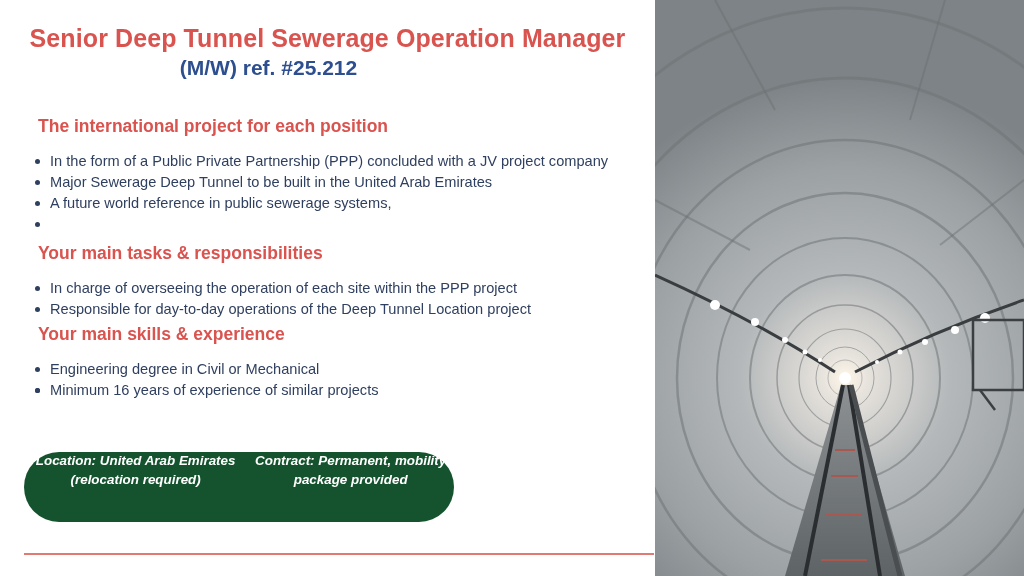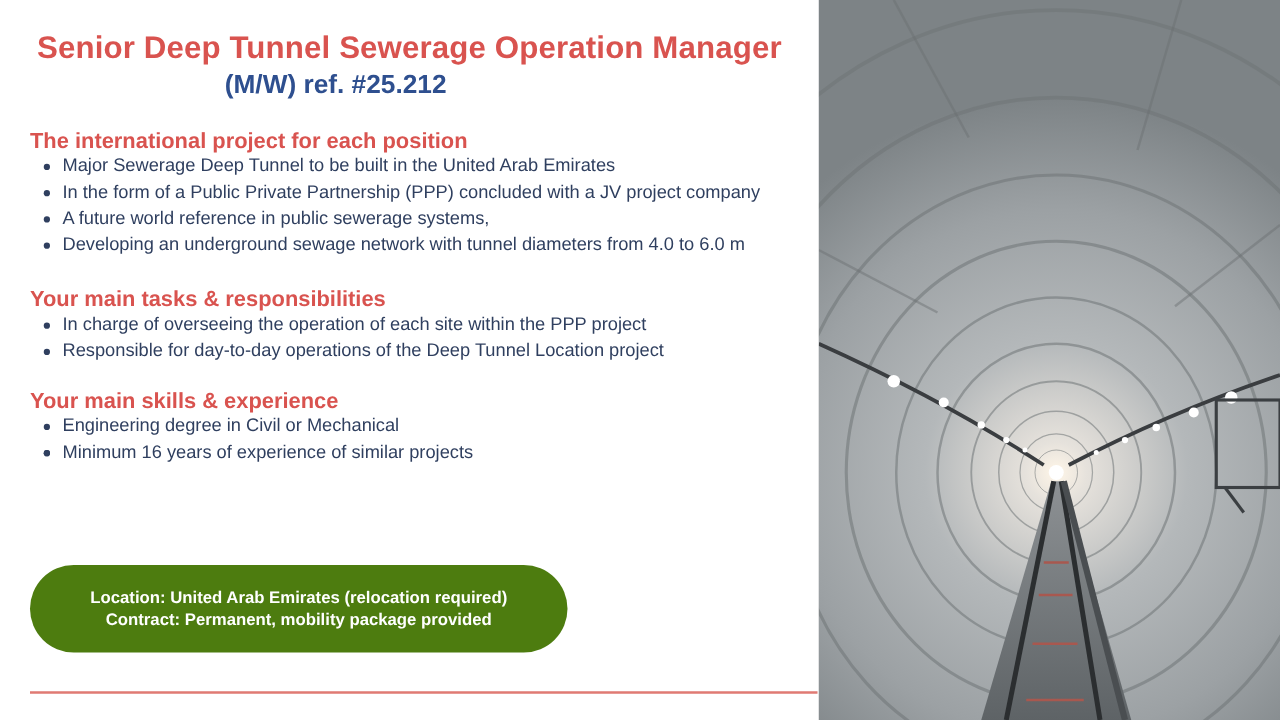--- a/index.html
+++ b/index.html
@@ -12,35 +12,35 @@
   .title1 {
     position: absolute; left: 0; width: 655px; top: 24px; text-align: center;
     font-size: 25px; font-weight: bold; color: #d9534f; letter-spacing: 0.1px;
   }
   .title2 {
     position: absolute; left: 0; width: 537px; top: 56px; text-align: center;
     font-size: 21px; font-weight: bold; color: #2e4f8f;
   }
   .section { position: absolute; left: 24px; width: 630px; }
   .section h2 {
-    margin: 0; font-size: 17.5px; font-weight: bold; color: #d9534f; line-height: 22px;
+    margin: 14px; font-size: 17.5px; font-weight: bold; color: #d9534f; line-height: 22px;
   }
   .section ul { list-style: none; margin: 0; padding: 0 0 0 10px; }
   .section li {
     position: relative; padding-left: 16px; font-size: 14.6px; line-height: 21px;
     color: #2f3f5f; white-space: nowrap;
   }
   .section li .dot {
     position: absolute; left: 1px; top: 8px; width: 5px; height: 5px; border-radius: 50%;
     background: #2f3f5f;
   }
   .pill {
     position: absolute; left: 24px; top: 452px; width: 430px; height: 70px;
-    background: #4d7c0f; border-radius: 35px; color: #fff; text-align: center;
-    display: flex; flex-direction: column; justify-content: center;
+    background: #14532d; border-radius: 35px; color: #fff; text-align: center;
+    display: flex; flex-direction: row; justify-content: center; font-style: italic;
   }
   .pill div { font-size: 13.4px; font-weight: bold; line-height: 18.5px; }
   .divider {
     position: absolute; left: 24px; top: 553px; width: 630px; height: 2px; background: #e07a73;
   }
   .photo {
     position: absolute; left: 655px; top: 0; width: 369px; height: 576px; overflow: hidden;
     background: #8e9396;
   }
   .photo svg { display: block; }
@@ -48,24 +48,24 @@
 </head>
 <body>
 
 <div class="left">
   <div class="title1">Senior Deep Tunnel Sewerage Operation Manager</div>
   <div class="title2">(M/W) ref. #25.212</div>
 
   <div class="section" style="top:101px;">
     <h2>The international project for each position</h2>
     <ul>
+      <li><span class="dot"></span><span>In the form of a Public Private Partnership (PPP) concluded with a JV project company</span></li>
       <li><span class="dot"></span><span>Major Sewerage Deep Tunnel to be built in the United Arab Emirates</span></li>
-      <li><span class="dot"></span><span>In the form of a Public Private Partnership (PPP) concluded with a JV project company</span></li>
       <li><span class="dot"></span><span>A future world reference in public sewerage systems,</span></li>
-      <li><span class="dot"></span><span>Developing an underground sewage network with tunnel diameters from 4.0 to 6.0 m</span></li>
+      <li><span class="dot"></span></li>
     </ul>
   </div>
 
   <div class="section" style="top:228px;">
     <h2>Your main tasks &amp; responsibilities</h2>
     <ul>
       <li><span class="dot"></span><span>In charge of overseeing the operation of each site within the PPP project</span></li>
       <li><span class="dot"></span><span>Responsible for day-to-day operations of the Deep Tunnel Location project</span></li>
     </ul>
   </div>

